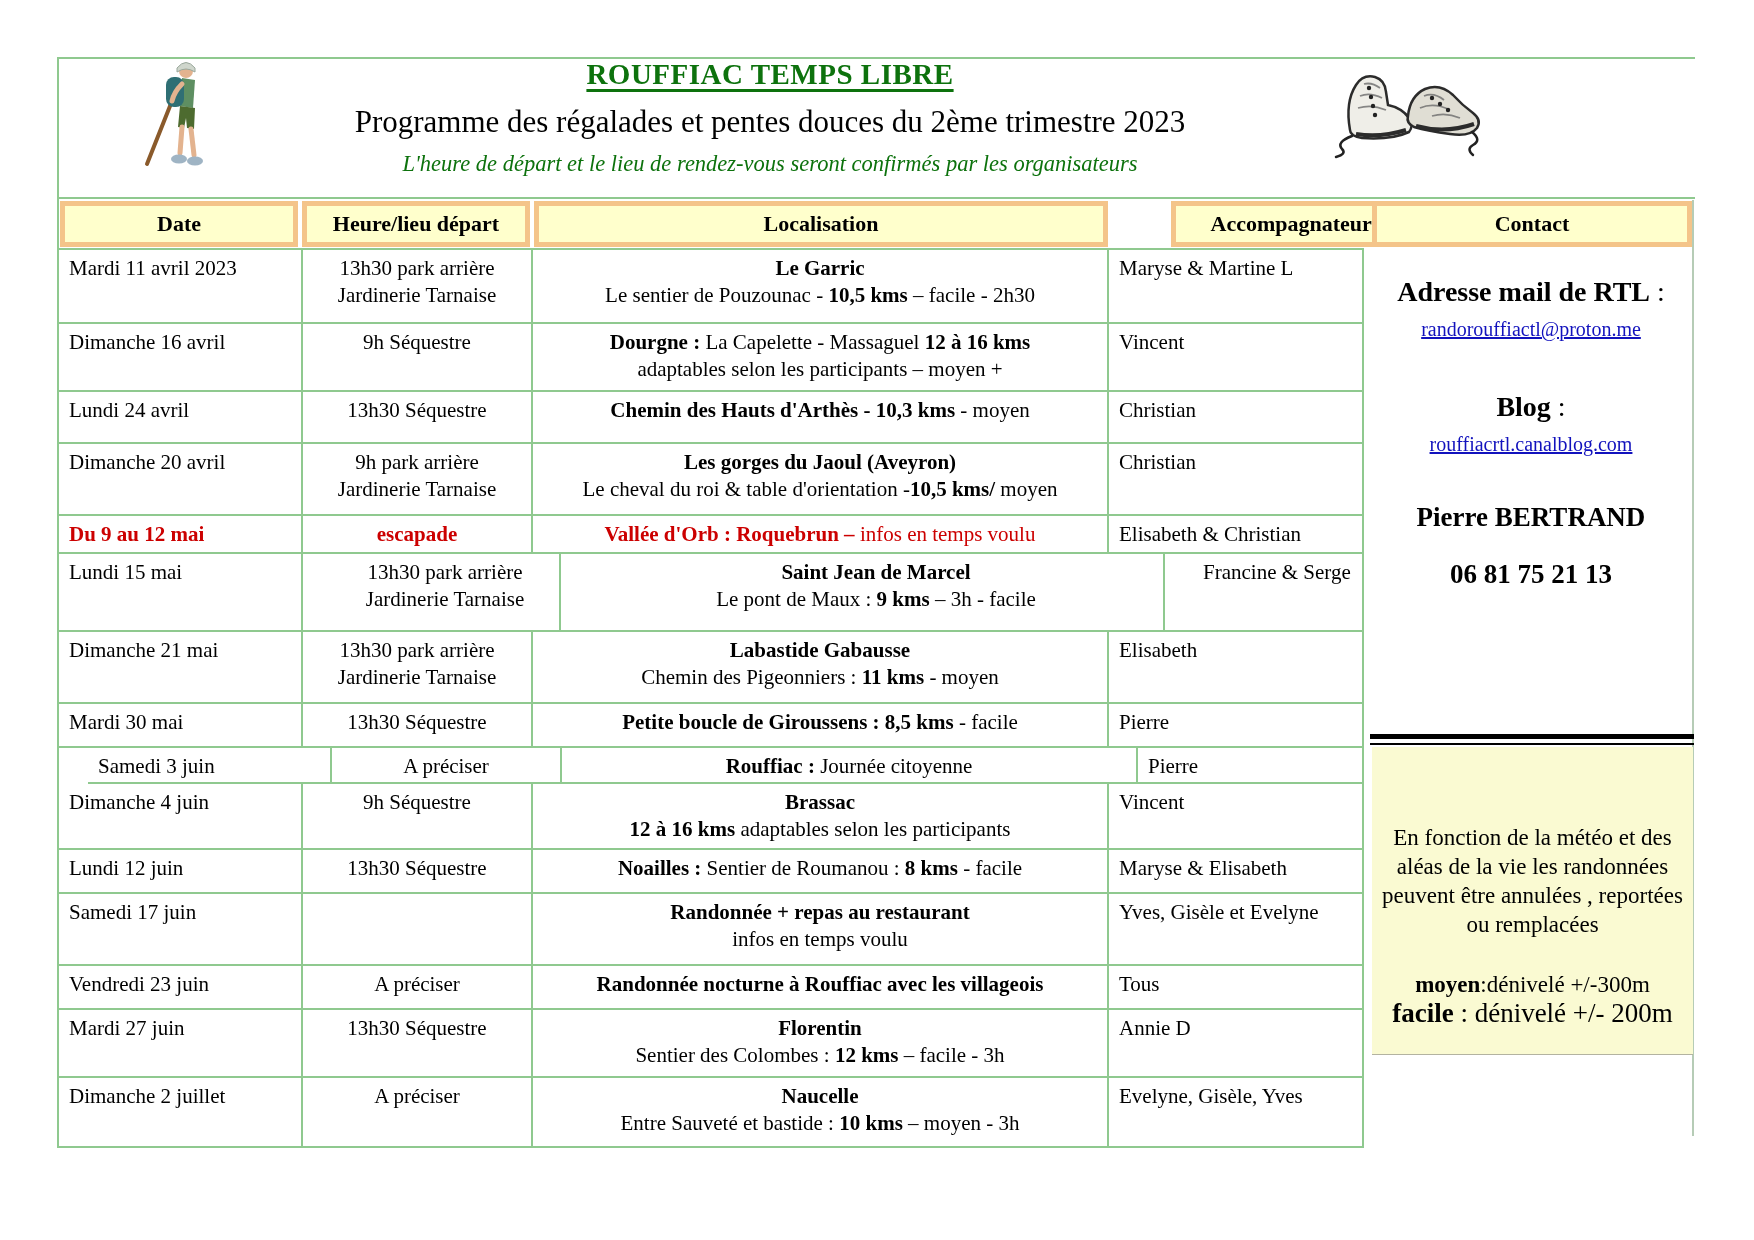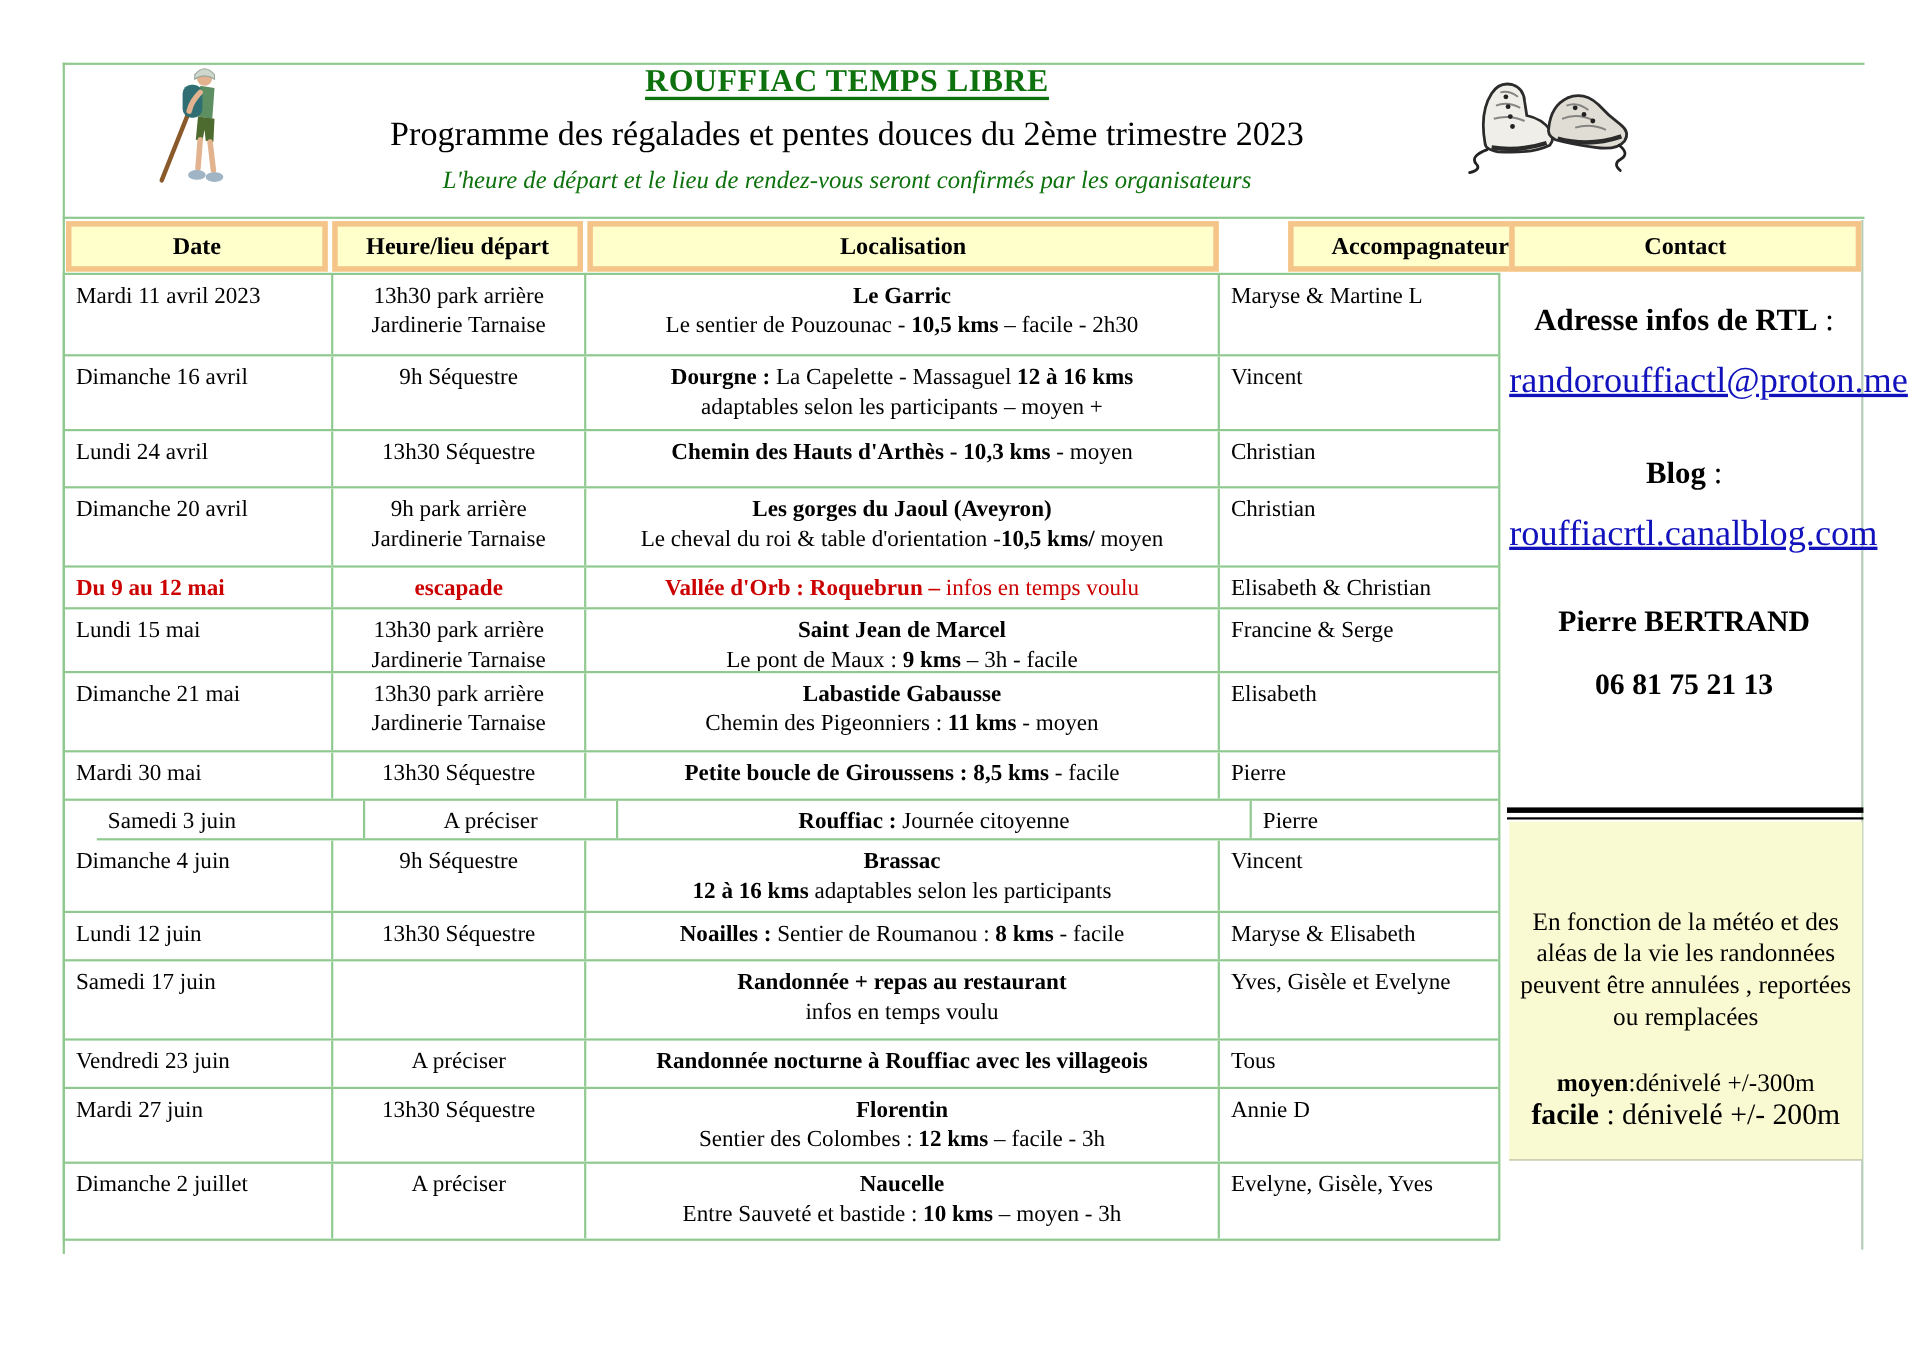--- a/index.html
+++ b/index.html
@@ -49,21 +49,21 @@
   .cell.date{text-align:left;padding-left:10px;}
   .cell.depart,.cell.loc{text-align:center;}
   .b{font-weight:bold;}
   .rd{color:var(--red);}
   .redrow .date,.redrow .depart{color:var(--red);font-weight:bold;}
 
   
   .contact-panel{position:absolute;left:1372px;top:248px;width:318px;text-align:center;}
   .c-mail-label{margin-top:28px;font-size:28px;}
   .c-blog-label{margin-top:50px;font-size:28px;}
-  .link{display:inline-block;font-size:33px;color:var(--blue);text-decoration:underline;margin-top:20px;cursor:pointer;}
+  .link{display:inline-block;font-size:20px;color:var(--blue);text-decoration:underline;margin-top:10px;cursor:pointer;}
   .c-name{margin-top:46px;font-size:27px;font-weight:bold;}
   .c-phone{margin-top:26px;font-size:27px;font-weight:bold;}
 
   .dbl-line{position:absolute;left:1370px;top:734px;width:324px;height:4px;
             border-top:5px solid #000;border-bottom:2px solid #000;box-sizing:content-box;}
 
   .note-box{position:absolute;left:1372px;top:747px;width:321px;height:308px;background:var(--notebg);
             border-bottom:1px solid #b3b3a0;text-align:center;box-sizing:border-box;}
   .n1{margin-top:76px;font-size:23px;line-height:29px;padding:0 8px;}
   .n2{margin-top:32px;font-size:23px;line-height:28px;}
@@ -172,21 +172,21 @@
       <div class="row redrow" style="height: 38px;">
         <div class="cell date">Du 9 au 12 mai</div>
         <div class="cell depart">
           <div>escapade</div>
         </div>
         <div class="cell loc">
           <div><span class="b rd">Vallée d'Orb : Roquebrun – </span><span class="rd">infos en temps voulu</span></div>
         </div>
         <div class="cell accomp">Elisabeth &amp; Christian</div>
       </div>
-      <div class="row" style="height: 58px;">
+      <div class="row" style="height: 78px; gap: 28px;">
         <div class="cell date">Lundi 15 mai</div>
         <div class="cell depart">
           <div>13h30  park arrière</div>
           <div>Jardinerie Tarnaise</div>
         </div>
         <div class="cell loc">
           <div><span class="b">Saint Jean de Marcel</span></div>
           <div><span>Le pont de Maux : </span><span class="b">9 kms</span><span> – 3h - facile</span></div>
         </div>
         <div class="cell accomp">Francine &amp; Serge</div>
@@ -281,21 +281,21 @@
         </div>
         <div class="cell loc">
           <div><span class="b">Naucelle</span></div>
           <div><span>Entre Sauveté et bastide : </span><span class="b">10 kms</span><span> – moyen - 3h</span></div>
         </div>
         <div class="cell accomp">Evelyne, Gisèle, Yves</div>
       </div>
     </div>
 
   <div class="contact-panel">
-    <div class="c-mail-label"><span class="b">Adresse infos de RTL</span><span> :</span></div>
+    <div class="c-mail-label"><span class="b">Adresse mail de RTL</span><span> :</span></div>
     <a class="link" href="#">randorouffiactl@proton.me</a>
     <div class="c-blog-label"><span class="b">Blog</span><span> :</span></div>
     <a class="link" href="#">rouffiacrtl.canalblog.com</a>
     <div class="c-name">Pierre BERTRAND</div>
     <div class="c-phone">06 81 75 21 13</div>
   </div>
 
   <div class="dbl-line"></div>
 
   <div class="note-box">

